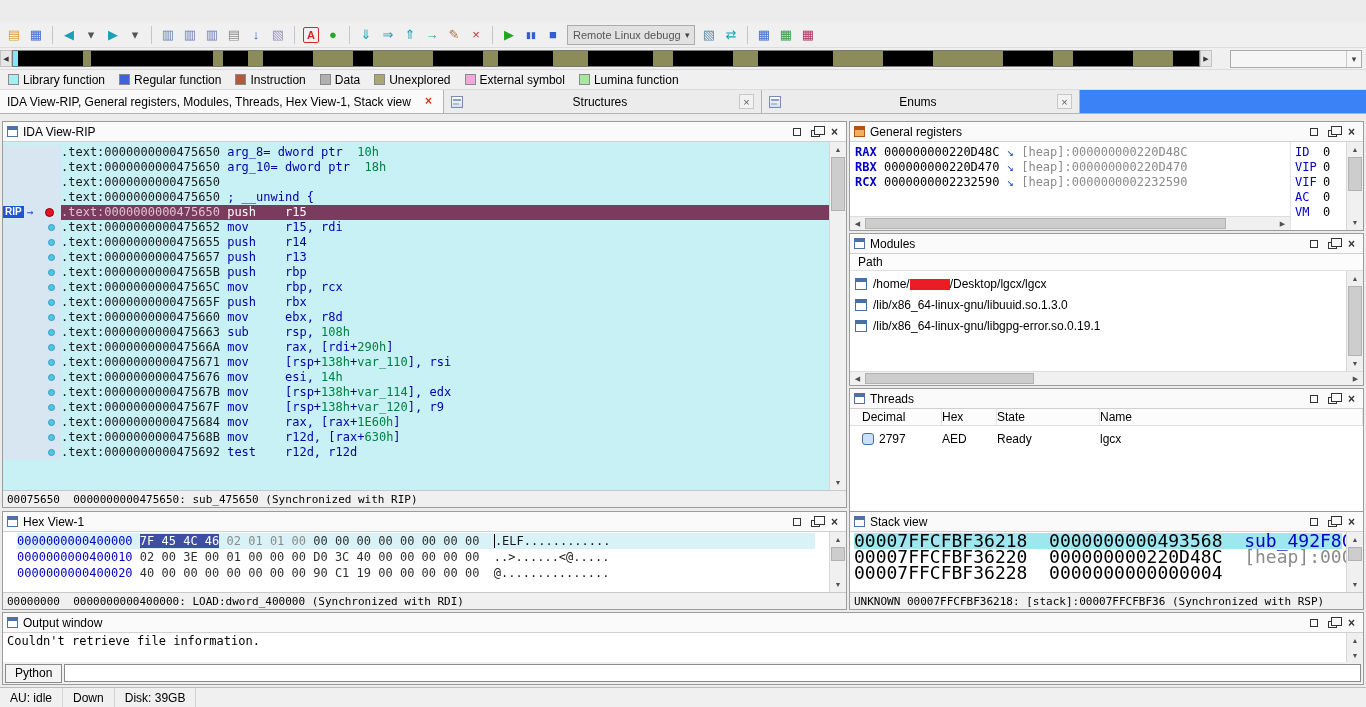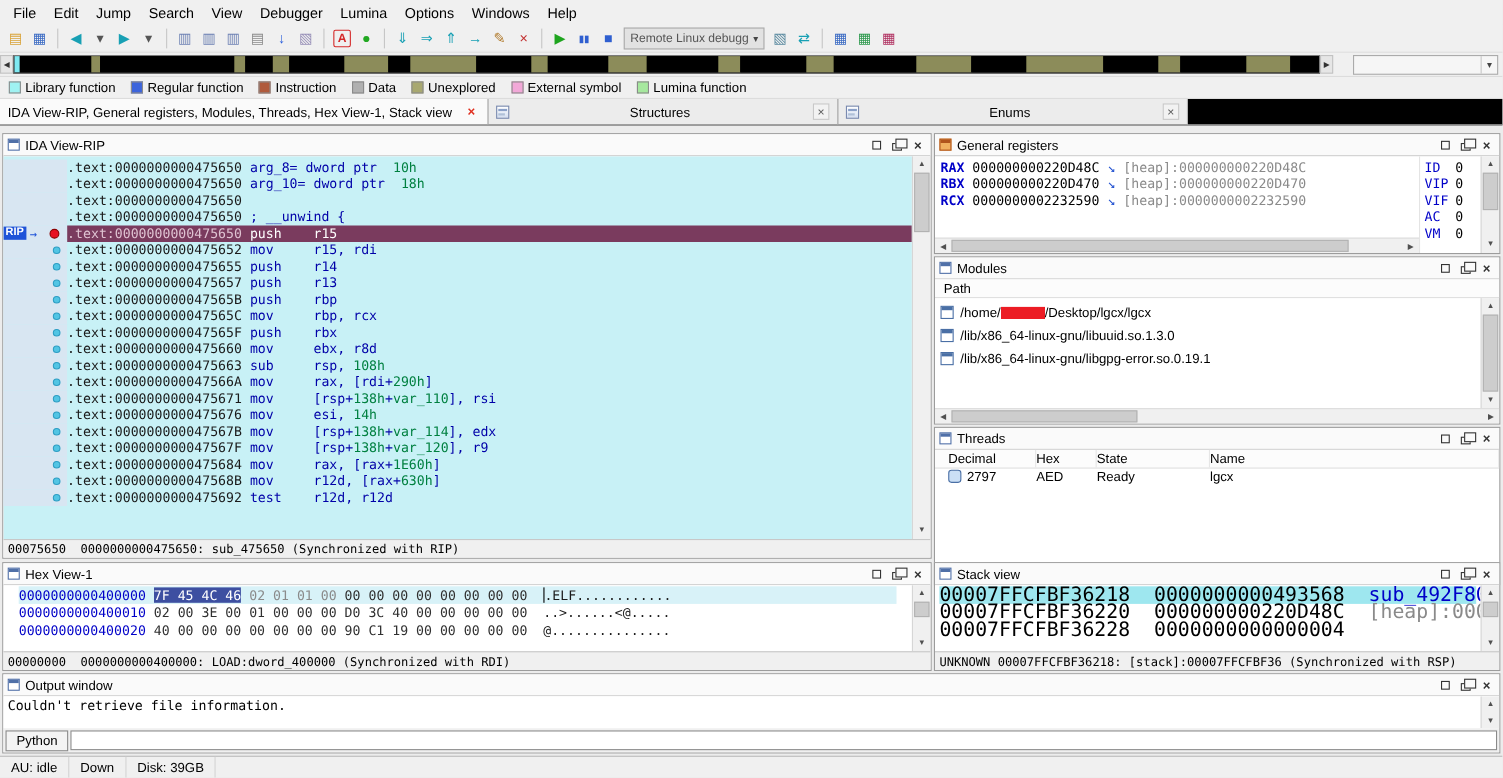--- a/index.html
+++ b/index.html
@@ -30,21 +30,21 @@
 .nav-combo{width:132px;height:18px;margin-left:auto;margin-right:4px;border:1px solid #ABABAB;background:#F6F6F6;display:flex;align-items:center}
 .nav-combo .combo-btn{border-left:1px solid #C8C8C8;height:100%;display:flex;align-items:center;justify-content:center}
 
 
 .legend{position:absolute;left:0;top:70px;width:100%;height:20px;background:#F0F0F0;display:flex;align-items:center;padding-left:8px;border-bottom:1px solid #DCDCDC}
 .legend-items{display:flex;align-items:center;gap:14px}
 .leg{display:flex;align-items:center;gap:4px;font-size:12px}
 .leg .sq{width:11px;height:11px;border:1px solid #8A8A8A}
 
 
-.tabsrow{position:absolute;left:0;top:90px;width:100%;height:24px;background:#000000;display:flex;border-bottom:1px solid #B4B4B4}
+.tabsrow{position:absolute;left:0;top:90px;width:100%;height:24px;background:#3b82f6;display:flex;border-bottom:1px solid #B4B4B4}
 .dtab{display:flex;align-items:center;border-right:1px solid #B4B4B4;background:#ECECEC;padding:0 7px;font-size:12px}
 .dtab.active{background:#FAFAFA}
 #tab-structures,#tab-enums{width:318px}
 .dtab-label{white-space:nowrap;overflow:hidden}
 .dtab-label.center{flex:1;text-align:center}
 .tabx{margin-left:10px;width:15px;height:15px;line-height:14px;text-align:center;color:#606060;font-size:11px;border:1px solid #C8C8C8;background:#F2F2F2}
 .tabx.red{color:#E03020;font-weight:bold;font-size:12px;border:none;background:transparent}
 .ticon{width:12px;height:12px;margin-right:8px;border:1px solid #7A8AB0;background:linear-gradient(#FFFFFF,#D4DEF0);position:relative}
 .ticon::before{content:"";position:absolute;left:1px;right:1px;top:2px;height:2px;background:#8AA0C8}
 .ticon::after{content:"";position:absolute;left:1px;right:3px;top:6px;height:2px;background:#B0C0D8}
@@ -115,21 +115,21 @@
 .modrow{height:21px;display:flex;align-items:center;gap:6px;font-size:12px;padding-left:3px}
 .modicon{width:12px;height:12px;min-width:12px;border:1px solid #4A6FA5;background:#FFF;position:relative}
 .modicon::before{content:"";position:absolute;left:0;right:0;top:0;height:3px;background:#4A6FA5}
 .redact{display:inline-block;width:40px;height:11px;background:#EC1C24;vertical-align:middle}
 
 
 #p-thr{left:849px;top:388px;width:515px;height:144px}
 .thr-hdr{height:17px;min-height:17px;background:#FCFCFC;border-bottom:1px solid #E0E0E0;display:flex;align-items:center;padding-left:12px;font-size:12px}
 .thr-hdr .thc{border-right:1px solid #E6E6E6;height:100%;display:flex;align-items:center}
 .thr-rows{flex:1;overflow:hidden}
-.thr-row{height:20px;display:flex;align-items:flex-start;font-size:12px;padding-left:12px}
+.thr-row{height:20px;display:flex;align-items:flex-end;font-size:12px;padding-left:12px}
 .thc.c1{width:80px;min-width:80px;display:flex;align-items:center;gap:5px}
 .thc.c2{width:55px;min-width:55px}
 .thc.c3{width:103px;min-width:103px}
 .thc.c4{flex:1}
 .thricon{width:12px;height:12px;border-radius:3px;background:#CBDFF5;border:1px solid #4A6FA5}
 
 
 #p-hex{left:2px;top:511px;width:845px;height:99px}
 .hex-wrap{flex:1;display:flex;overflow:hidden}
 .hex-rows{flex:1;padding:1px 14px;background:#FFF;overflow:hidden}
@@ -164,32 +164,20 @@
 
 .statusbar{position:absolute;left:0;top:687px;width:100%;height:20px;background:#F0F0F0;border-top:1px solid #BABABA;display:flex;align-items:center;font-size:12px}
 .sb-cell{padding:0 10px;height:100%;display:flex;align-items:center;border-right:1px solid #D4D4D4;white-space:pre}
 .sb-fill{flex:1}
 </style>
 </head>
 <body>
 
 <div class="app">
 
-  <div class="menubar" id="menubar">
-      <div class="menu-item">File</div>
-      <div class="menu-item">Edit</div>
-      <div class="menu-item">Jump</div>
-      <div class="menu-item">Search</div>
-      <div class="menu-item">View</div>
-      <div class="menu-item">Debugger</div>
-      <div class="menu-item">Lumina</div>
-      <div class="menu-item">Options</div>
-      <div class="menu-item">Windows</div>
-      <div class="menu-item">Help</div>
-    </div>
 
   <div class="toolbar">
     <div class="tbgroup" id="tb-left">
         <div class="tbi" style="color: rgb(217, 164, 59);">▤</div>
         <div class="tbi" style="color: rgb(61, 108, 196);">▦</div>
         <div class="tbsep"></div>
         <div class="tbi" style="color: rgb(24, 160, 180);">◀</div>
         <div class="tbi" style="color: rgb(85, 85, 85);">▾</div>
         <div class="tbi" style="color: rgb(24, 160, 180);">▶</div>
         <div class="tbi" style="color: rgb(85, 85, 85);">▾</div>

